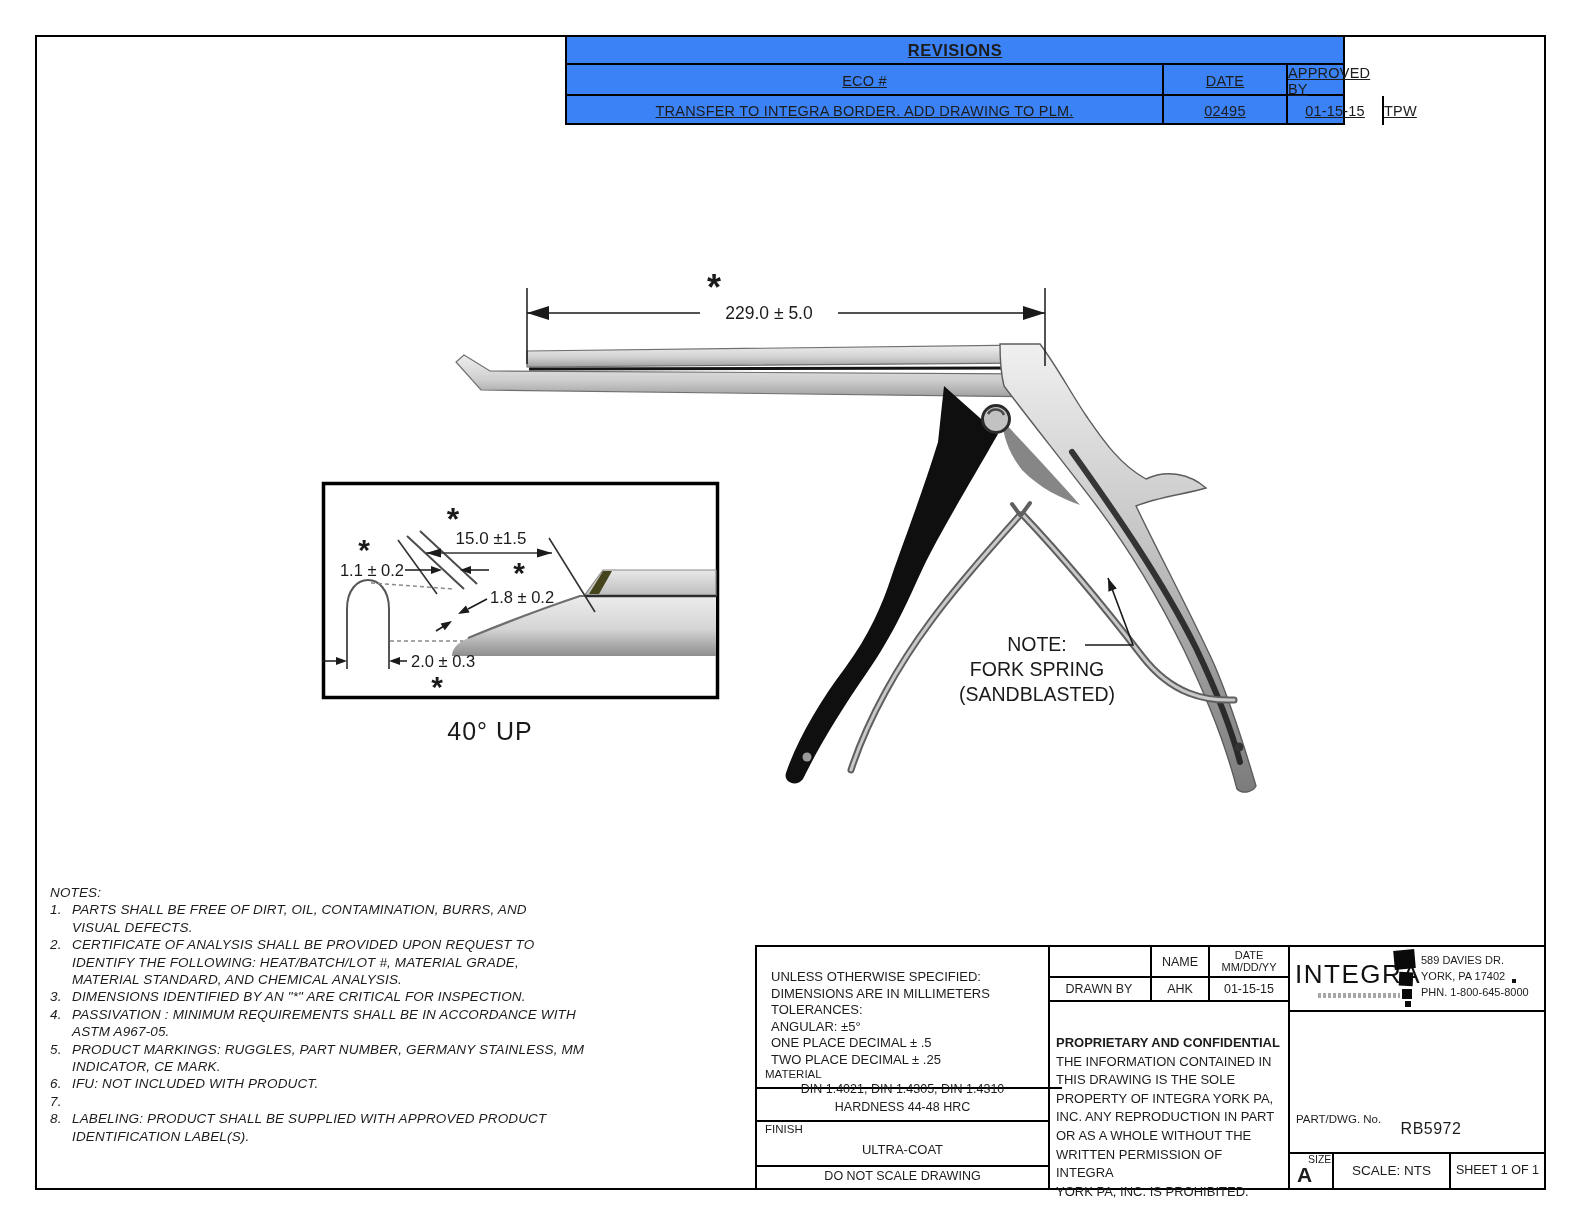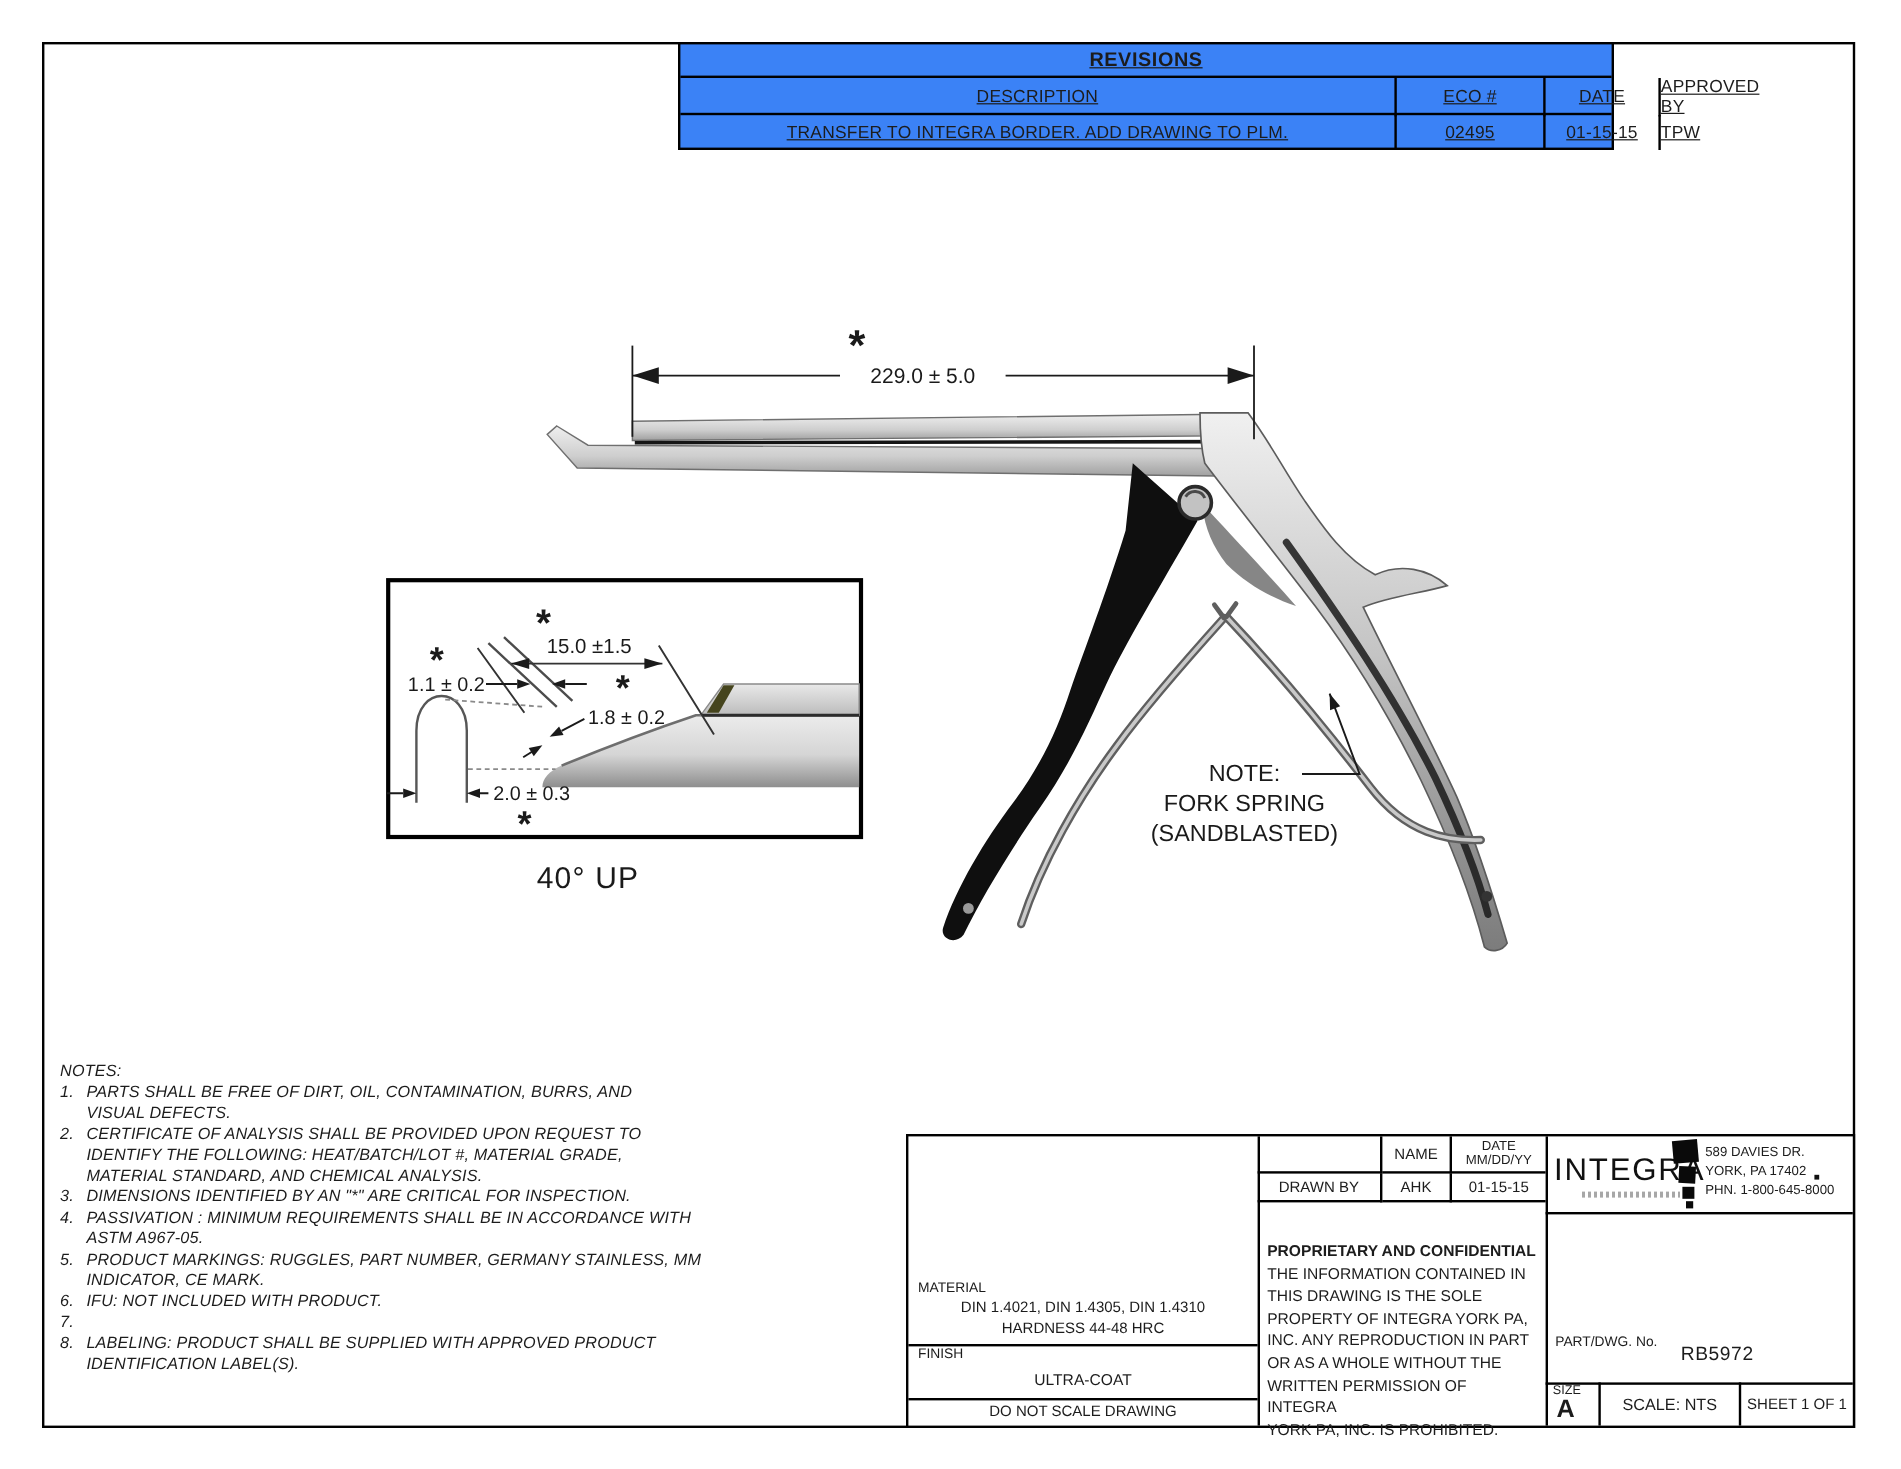--- a/index.html
+++ b/index.html
@@ -54,21 +54,21 @@
   .sq2{left:111px;top:25px;width:14px;height:14px;transform:rotate(3deg);}
   .sq3{left:114px;top:42px;width:10px;height:10px;}
   .sq4{left:117px;top:54px;width:6px;height:6px;}
   .addr{position:absolute;left:133px;top:5px;font-size:11px;line-height:16px;}
   .title-row{position:absolute;left:0;top:63px;width:100%;height:100px;border-bottom:2px solid #000;}
   .title-lines{position:absolute;left:10px;right:0;top:17px;text-align:center;font-size:21px;line-height:26px;letter-spacing:.3px;}
   .part-row{position:absolute;left:0;top:163px;width:100%;height:42px;border-bottom:2px solid #000;}
   .part-value{position:absolute;left:30px;right:0;top:10px;text-align:center;font-size:16px;letter-spacing:.5px;}
   .bottom-row{position:absolute;left:0;top:205px;width:100%;height:36px;display:grid;grid-template-columns:46px 117px auto;}
   .size-cell{border-right:2px solid #000;position:relative;}
-  .size-lbl{position:absolute;left:6px;top:1px;font-size:10.5px;}
+  .size-lbl{position:absolute;left:20px;top:1px;font-size:10.5px;}
   .size-val{position:absolute;left:9px;top:11px;font-size:21px;font-weight:bold;}
   .scale-cell{border-right:2px solid #000;display:flex;align-items:center;justify-content:center;font-size:13.5px;}
   .sheet-cell{display:flex;align-items:center;justify-content:center;font-size:12.5px;}
 
   svg text{font-family:"Liberation Sans",sans-serif;fill:#1a1a1a;}
   #gfx{left:0;top:0;pointer-events:none;}
 </style>
 </head>
 <body>
 
@@ -202,21 +202,20 @@
     <text x="411" y="667" font-size="16.5">2.0 ± 0.3</text>
     <text x="437" y="697" font-size="30" font-weight="bold" text-anchor="middle">*</text>
   </g>
 
   <text x="490" y="740" font-size="25" text-anchor="middle" letter-spacing="1">40° UP</text>
 </svg>
 
 <div class="abs" id="revisions">
   <div id="rev-title">REVISIONS</div>
   <div class="rev-row hdr">
-    <div class="rev-cell">DESCRIPTION</div>
     <div class="rev-cell">ECO #</div>
     <div class="rev-cell">DATE</div>
     <div class="rev-cell">APPROVED BY</div>
   </div>
   <div class="rev-row data">
     <div class="rev-cell">TRANSFER TO INTEGRA BORDER. ADD DRAWING TO PLM.</div>
     <div class="rev-cell">02495</div>
     <div class="rev-cell">01-15-15</div>
     <div class="rev-cell">TPW</div>
   </div>
@@ -259,20 +258,28 @@
   <div class="note">
       <span class="note-num">8.</span>
       <span class="note-text">LABELING: PRODUCT SHALL BE SUPPLIED WITH APPROVED PRODUCT
 IDENTIFICATION LABEL(S).</span>
     </div>
 </div>
 
 <div class="abs" id="titleblock">
 
   <div class="tb-left">
+    <div class="tol-cell">
+      <div>UNLESS OTHERWISE SPECIFIED:</div>
+      <div>DIMENSIONS ARE IN MILLIMETERS</div>
+      <div>TOLERANCES:</div>
+      <div>ANGULAR: ±5°</div>
+      <div>ONE PLACE DECIMAL ± .5</div>
+      <div>TWO PLACE DECIMAL ± .25</div>
+    </div>
     <div class="mat-cell">
       <div class="cell-label">MATERIAL</div>
       <div class="mat-line1">DIN 1.4021, DIN 1.4305, DIN 1.4310</div>
       <div class="mat-line2">HARDNESS 44-48 HRC</div>
     </div>
     <div class="fin-cell">
       <div class="cell-label">FINISH</div>
       <div class="fin-value">ULTRA-COAT</div>
     </div>
     <div class="dns-cell">DO NOT SCALE DRAWING</div>

